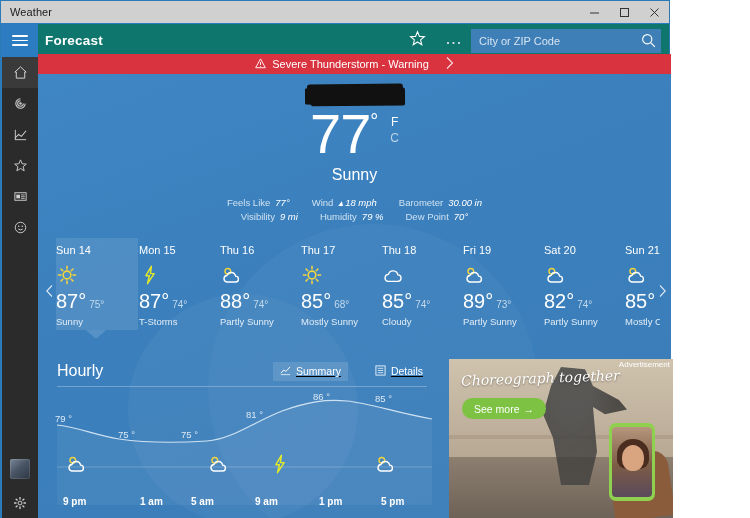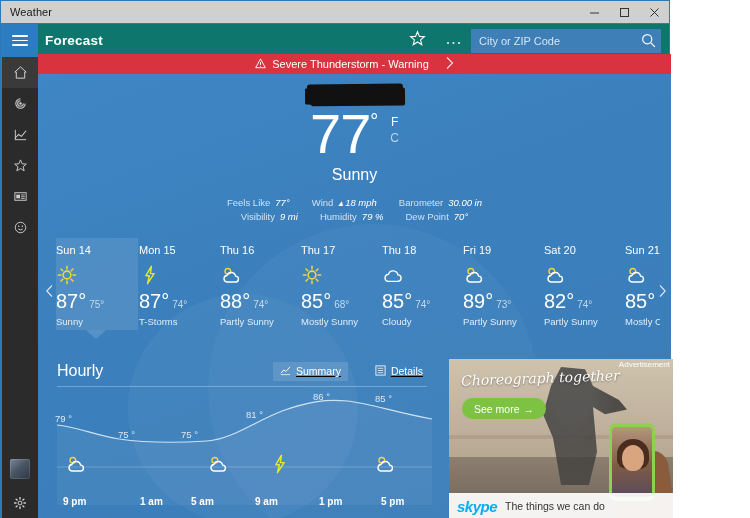--- a/index.html
+++ b/index.html
@@ -705,20 +705,16 @@
         <span>See more</span>
         <span>→</span>
       </div>
       <div class="ad-hand"></div>
       <div class="ad-phone">
         <div class="ad-screen">
           <div class="ad-hair"></div>
           <div class="ad-face"></div>
         </div>
       </div>
-      <div class="ad-footer">
-        <span class="skype-logo">skype</span>
-        <span class="skype-tag">The things we can do</span>
-      </div>
     </div>
 
   </div>
 </div>
 
 </body></html>

